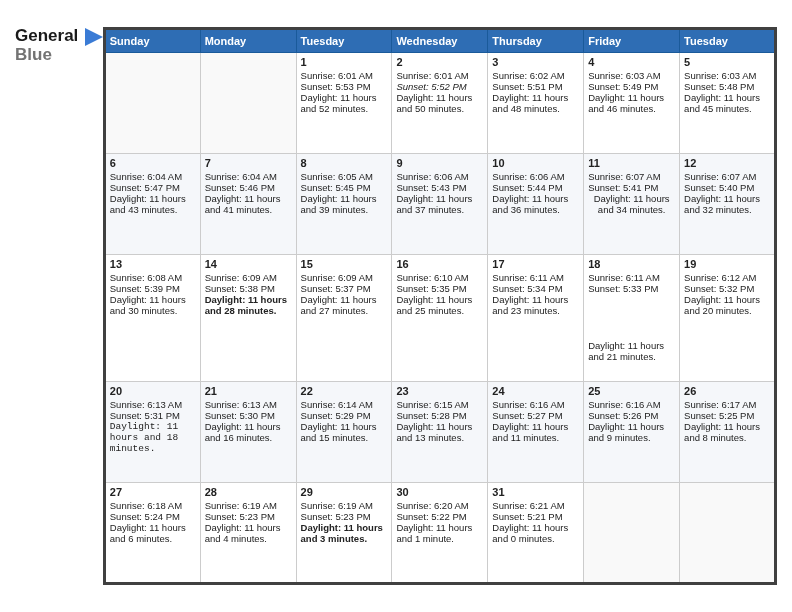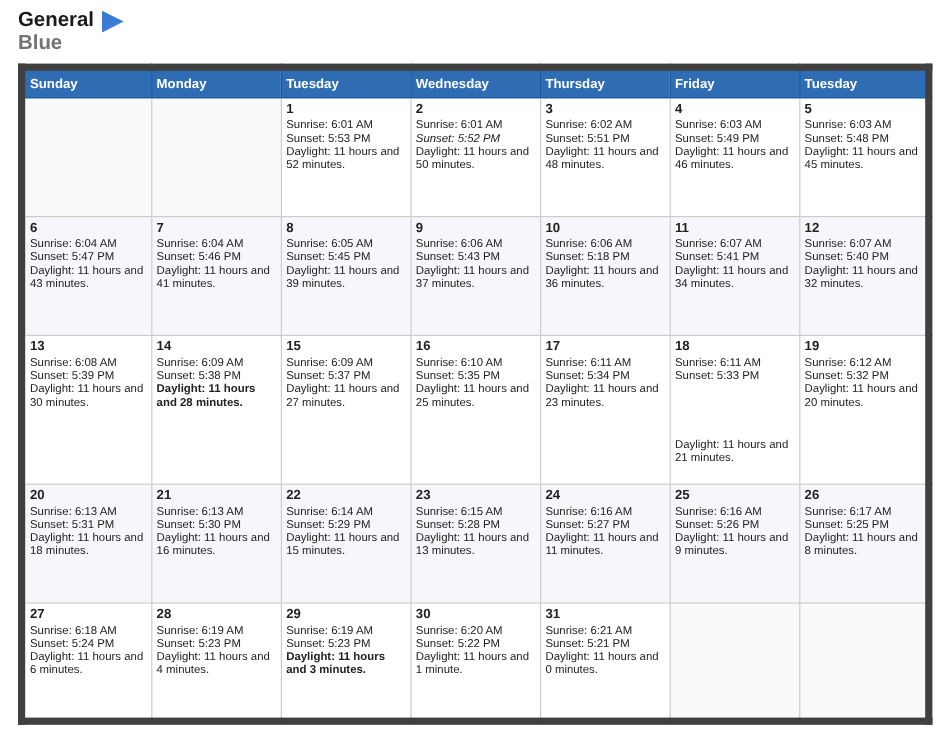--- a/index.html
+++ b/index.html
@@ -6,23 +6,23 @@
     body {
       font-family: Arial, sans-serif;
       background: #fff;
       width: 792px;
       height: 612px;
       overflow: hidden;
     }
     .page {
       width: 792px;
       height: 612px;
-      padding: 8px 15px;
+      padding: 27px 15px;
       display: flex;
-      flex-direction: column;
+      flex-direction: row;
     }
     .header {
       display: flex;
       justify-content: space-between;
       align-items: flex-start;
       margin-bottom: 8px;
     }
     .logo {
       display: flex;
       align-items: center;
@@ -36,21 +36,21 @@
       font-weight: bold;
       color: #1a1a1a;
       line-height: 1.1;
     }
     .location {
       font-size: 14px;
       color: #444;
     }
     .calendar {
       flex: 1;
-      border: 6px solid #404040;
+      border: 3px solid #404040;
       border-collapse: collapse;
       width: 100%;
       table-layout: fixed;
     }
     .calendar th {
       background: #2e6db4;
       color: #fff;
       font-size: 11px;
       font-weight: bold;
       padding: 5px 4px;
@@ -168,28 +168,28 @@
           </td>
           <td>
             <span class="day-num">9</span>
             <span style="display: block;">Sunrise: 6:06 AM</span>
             <span style="display: block;">Sunset: 5:43 PM</span>
             <span style="display: block;">Daylight: 11 hours and 37 minutes.</span>
           </td>
           <td>
             <span class="day-num">10</span>
             <span style="display: block;">Sunrise: 6:06 AM</span>
-            <span style="display: block;">Sunset: 5:18 PM</span>
+            <span style="display: block;">Sunset: 5:44 PM</span>
             <span style="display: block;">Daylight: 11 hours and 36 minutes.</span>
           </td>
           <td>
             <span class="day-num">11</span>
             <span style="display: block;">Sunrise: 6:07 AM</span>
             <span style="display: block;">Sunset: 5:41 PM</span>
-            <span style="display: block;">Daylight: 11 hours and 34 minutes.</span>
+            <span style="display: block; text-align: center;">Daylight: 11 hours and 34 minutes.</span>
           </td>
           <td>
             <span class="day-num">12</span>
             <span style="display: block;">Sunrise: 6:07 AM</span>
             <span style="display: block;">Sunset: 5:40 PM</span>
             <span style="display: block;">Daylight: 11 hours and 32 minutes.</span>
           </td>
         </tr>
         <tr>
           <td>
@@ -233,21 +233,21 @@
             <span style="display: block;">Sunrise: 6:12 AM</span>
             <span style="display: block;">Sunset: 5:32 PM</span>
             <span style="display: block;">Daylight: 11 hours and 20 minutes.</span>
           </td>
         </tr>
         <tr>
           <td>
             <span class="day-num">20</span>
             <span style="display: block;">Sunrise: 6:13 AM</span>
             <span style="display: block;">Sunset: 5:31 PM</span>
-            <span style="display: block;">Daylight: 11 hours and 18 minutes.</span>
+            <span style="display: block; font-family: Liberation Mono, monospace;">Daylight: 11 hours and 18 minutes.</span>
           </td>
           <td>
             <span class="day-num">21</span>
             <span style="display: block;">Sunrise: 6:13 AM</span>
             <span style="display: block;">Sunset: 5:30 PM</span>
             <span style="display: block;">Daylight: 11 hours and 16 minutes.</span>
           </td>
           <td>
             <span class="day-num">22</span>
             <span style="display: block;">Sunrise: 6:14 AM</span>

